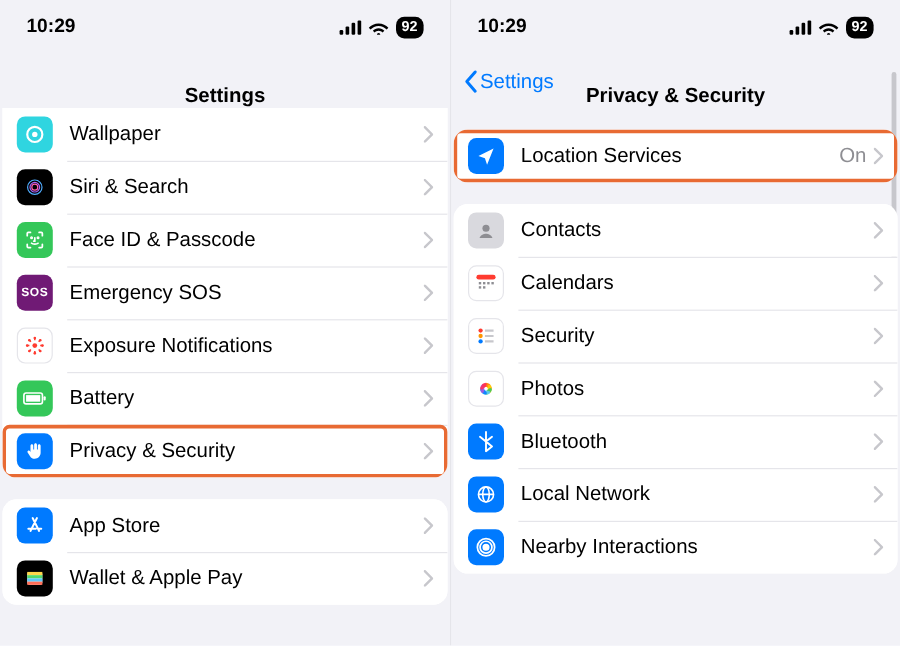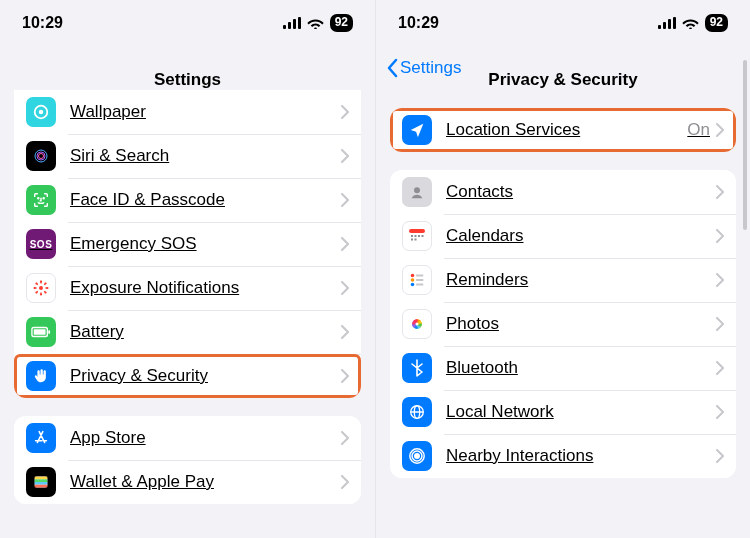--- a/index.html
+++ b/index.html
@@ -44,21 +44,21 @@
     background:#f2f2f7;
   }
   .navtitle { font-size:17px; font-weight:600; }
   .navback {
     position:absolute; left:10px; top:0; bottom:0; display:flex; align-items:center;
     color:#007aff; font-size:17px; gap:2px;
   }
   .navback svg { display:block; }
 
   
-  .content { flex:1; overflow:hidden; background:#f2f2f7; padding: 0 14px; text-decoration: underline; }
+  .content { flex:1; overflow:hidden; background:#f2f2f7; padding: 0 2px; }
   .group {
     background:#fff; border-radius:12px; overflow:hidden; margin: 18px 0;
   }
   
 
   .row {
     display:flex; align-items:center; min-height:44px; padding: 6px 12px 6px 12px;
     position:relative; background:#fff;
   }
   .row + .row::before {
@@ -389,21 +389,21 @@
         <span class="icon" style="background:#fff;border:1px solid #e5e5ea;">
           <svg width="18" height="18" viewBox="0 0 20 20">
                 <circle cx="5" cy="5" r="2" fill="#ff3b30"></circle>
                 <circle cx="5" cy="10" r="2" fill="#ff9500"></circle>
                 <circle cx="5" cy="15" r="2" fill="#007aff"></circle>
                 <line x1="9" y1="5" x2="17" y2="5" stroke="#c7c7cc" stroke-width="2"></line>
                 <line x1="9" y1="10" x2="17" y2="10" stroke="#c7c7cc" stroke-width="2"></line>
                 <line x1="9" y1="15" x2="17" y2="15" stroke="#c7c7cc" stroke-width="2"></line>
               </svg>
         </span>
-        <span class="label">Reminders</span>
+        <span class="label">Security</span>
         <span class="chev">
               <svg width="8" height="14" viewBox="0 0 8 14">
                 <path d="M1 1l6 6-6 6" stroke="#c7c7cc" stroke-width="2" fill="none" stroke-linecap="round"></path>
               </svg>
             </span>
       </div>
 
       <div class="row">
         <span class="icon bg-multicolor" style="border:1px solid #e5e5ea;">
           <svg width="20" height="20" viewBox="0 0 20 20">

